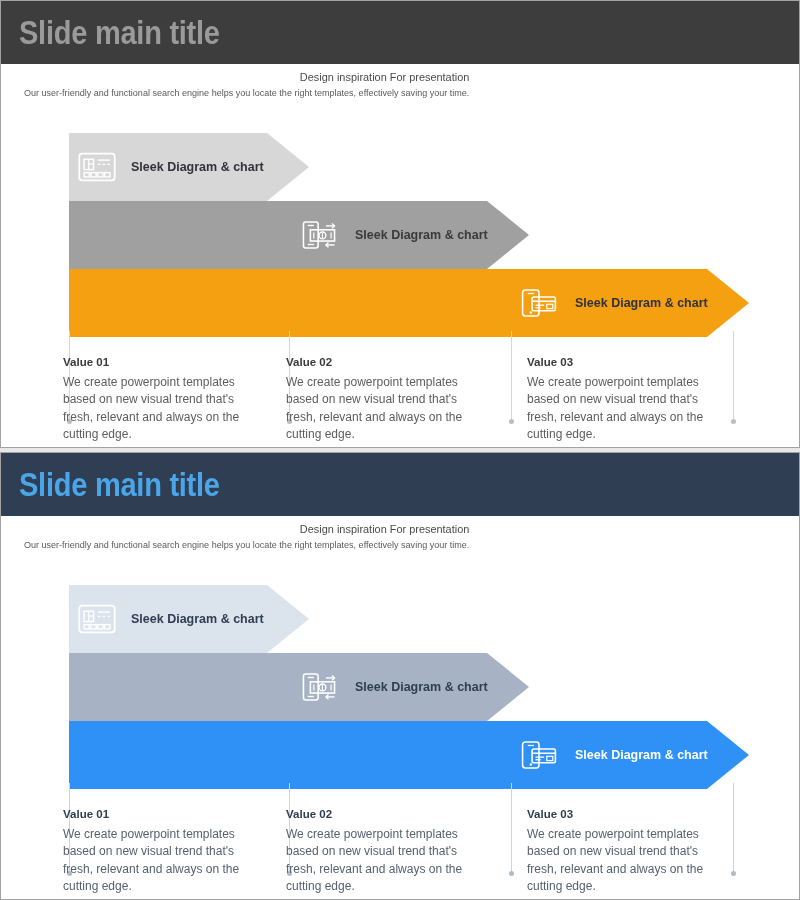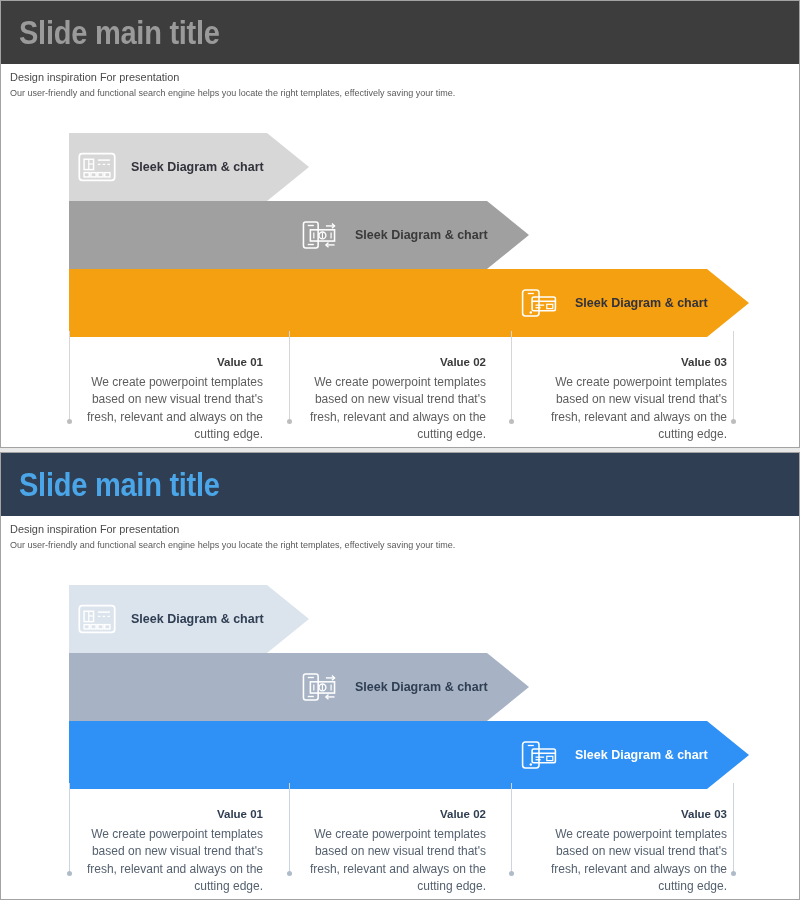--- a/index.html
+++ b/index.html
@@ -63,22 +63,23 @@
     transform: translateY(-50%) scaleX(0.88);
   }
   .slide--two .slide-title {
     color: #4aa6e8;
     transform: translateY(-50%) scaleX(0.88);
   }
 
   
   .sub-wrap {
     position: absolute;
-    left: 9px;
+    left: 23px;
     top: 70px;
+    text-align: right;
   }
   .sub-title {
     font-size: 11.5px;
     color: #4a4a4a;
     margin: 0 0 4px 0;
     white-space: nowrap;
     transform: scaleX(0.95);
     transform-origin: left center;
   }
   .sub-desc {
@@ -197,21 +198,20 @@
   .values {
     position: absolute;
     left: 0;
     top: 355px;
     width: 800px;
     height: 80px;
   }
   .value-block {
     position: absolute;
     width: 200px;
-    text-align: right;
     top: 0;
   }
   .value-block--1 { left: 62px; }
   .value-block--2 { left: 285px; }
   .value-block--3 { left: 526px; }
   .value-title {
     font-size: 11.5px;
     font-weight: bold;
     margin: 0 0 6px 0;
     font-family: "Liberation Sans Narrow", "Liberation Sans", sans-serif;

